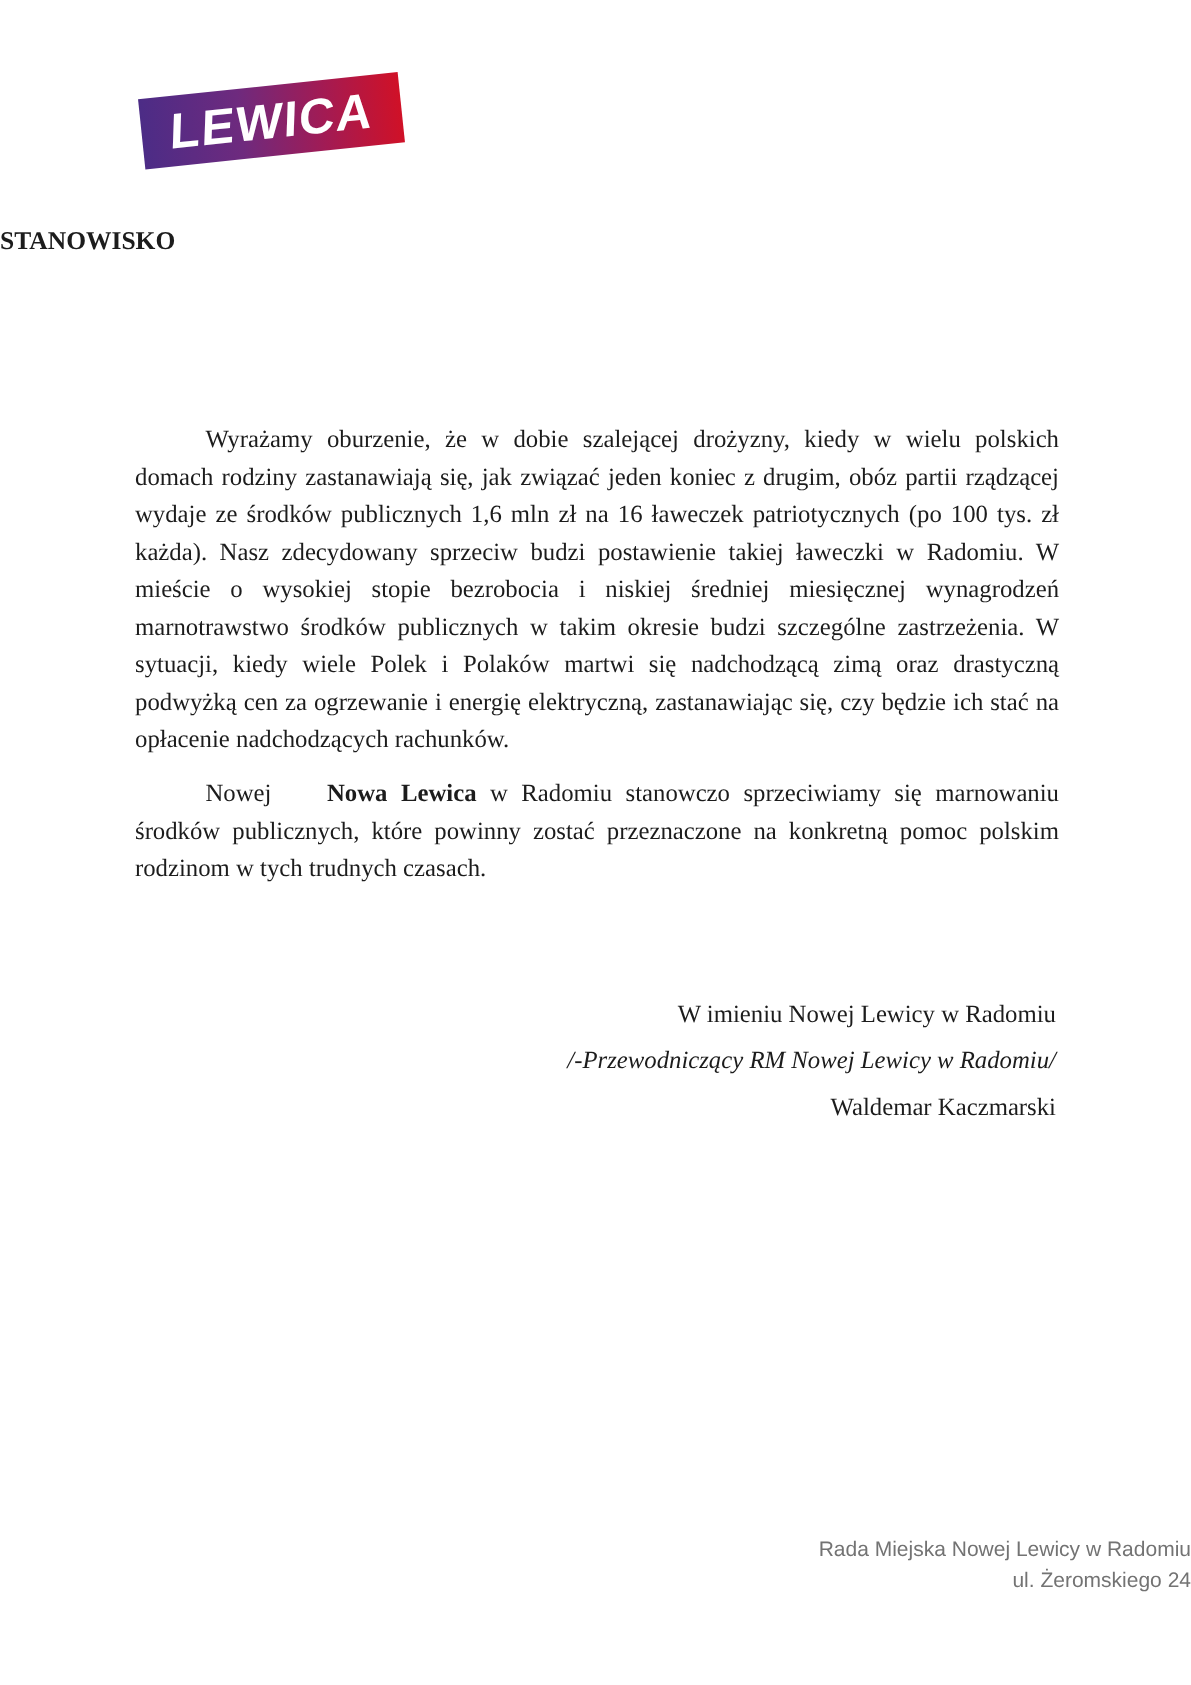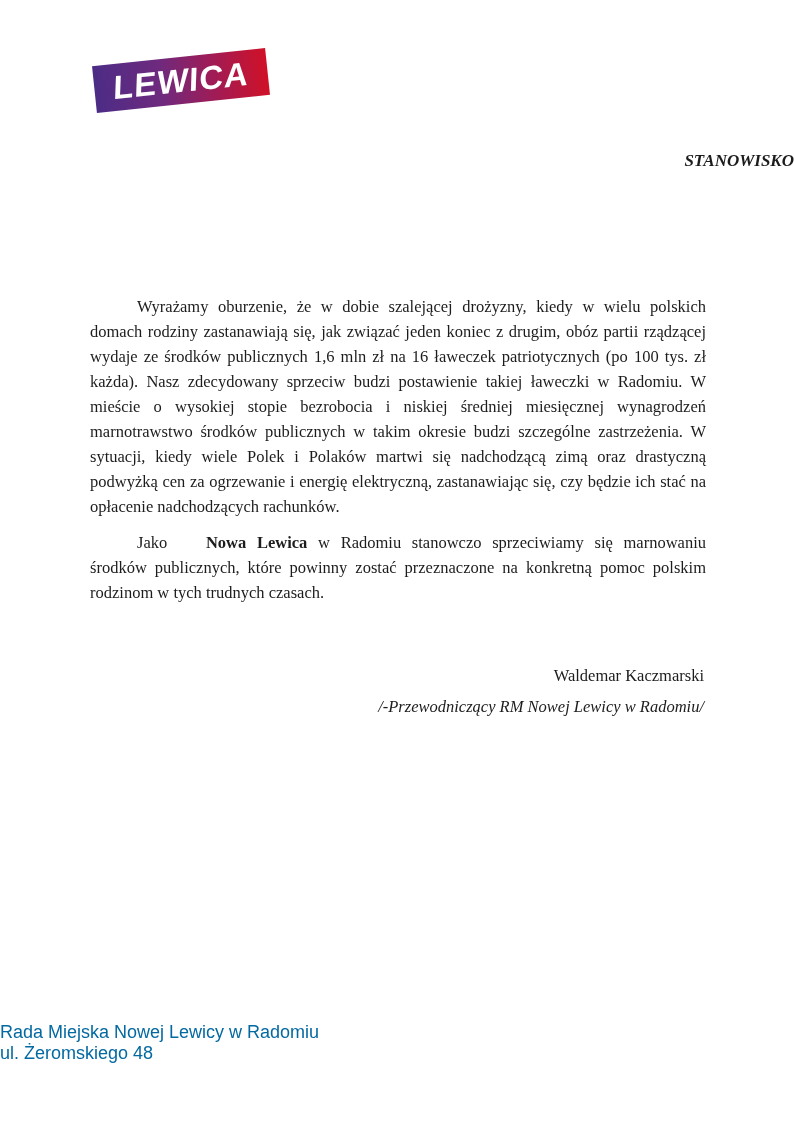--- a/index.html
+++ b/index.html
@@ -38,34 +38,33 @@
     transform: skewX(-8deg);
     line-height: 1;
   }
 
   
   .headings {
     position: absolute;
     top: 150px;
     left: 0;
     right: 0;
-    text-align: right;
-    font-style: italic;
+    text-align: left;
   }
   .headings .head-line {
     font-size: 17px;
     font-weight: bold;
     line-height: 21px;
     margin-bottom: 19px;
   }
 
   
   .body-text {
     position: absolute;
-    top: 294px;
+    top: 280px;
     left: 90px;
     width: 616px;
     font-size: 16.5px;
     line-height: 25px;
     text-align: justify;
   }
   .body-text p { text-indent: 47px; }
   .body-text p + p { margin-top: 11px; }
   .bold-inline { font-weight: bold; margin-left: 28px; }
 
@@ -79,48 +78,49 @@
     line-height: 31px;
   }
   .signature .sig-role { font-style: italic; }
 
   
   .footer {
     position: absolute;
     top: 1022px;
     left: 0;
     right: 0;
-    text-align: left;
+    text-align: right;
     font-family: "Liberation Sans", sans-serif;
-    font-size: 18px;
+    font-size: 14px;
     line-height: 21px;
-    color: #0369a1;
+    color: #737373;
   }
 </style>
 </head>
 <body>
 
 <div class="page">
 
   <div class="logo">
     <span class="logo-text">LEWICA</span>
   </div>
 
   <div class="headings">
     <div class="head-line">STANOWISKO</div>
   </div>
 
   <div class="body-text">
     <p><span>Wyrażamy oburzenie, że w dobie szalejącej drożyzny, kiedy w wielu polskich domach rodziny zastanawiają się, jak związać jeden koniec z drugim, obóz partii rządzącej wydaje ze środków publicznych 1,6 mln zł na 16 ławeczek patriotycznych (po 100 tys. zł każda). Nasz zdecydowany sprzeciw budzi postawienie takiej ławeczki w Radomiu. W mieście o wysokiej stopie bezrobocia i niskiej średniej miesięcznej wynagrodzeń marnotrawstwo środków publicznych w takim okresie budzi szczególne zastrzeżenia. W sytuacji, kiedy wiele Polek i Polaków martwi się nadchodzącą zimą oraz drastyczną podwyżką cen za ogrzewanie i energię elektryczną, zastanawiając się, czy będzie ich stać na opłacenie nadchodzących rachunków.</span></p>
-    <p><span>Jako </span><span class="bold-inline">Nowa Lewica</span><span> w Radomiu stanowczo sprzeciwiamy się marnowaniu środków publicznych, które powinny zostać przeznaczone na konkretną pomoc polskim rodzinom w tych trudnych czasach.</span></p>
+    <p><span>Nowej </span><span class="bold-inline">Nowa Lewica</span><span> w Radomiu stanowczo sprzeciwiamy się marnowaniu środków publicznych, które powinny zostać przeznaczone na konkretną pomoc polskim rodzinom w tych trudnych czasach.</span></p>
   </div>
 
   <div class="signature">
+    <div class="sig-line">W imieniu Nowej Lewicy w Radomiu</div>
+    <div class="sig-line sig-role">/-Przewodniczący RM Nowej Lewicy w Radomiu/</div>
     <div class="sig-line">Waldemar Kaczmarski</div>
-    <div class="sig-line sig-role">/-Przewodniczący RM Nowej Lewicy w Radomiu/</div>
   </div>
 
   <div class="footer">
     <div>Rada Miejska Nowej Lewicy w Radomiu</div>
-    <div>ul. Żeromskiego 48</div>
+    <div>ul. Żeromskiego 24</div>
   </div>
 
 </div>
 
 </body></html>

